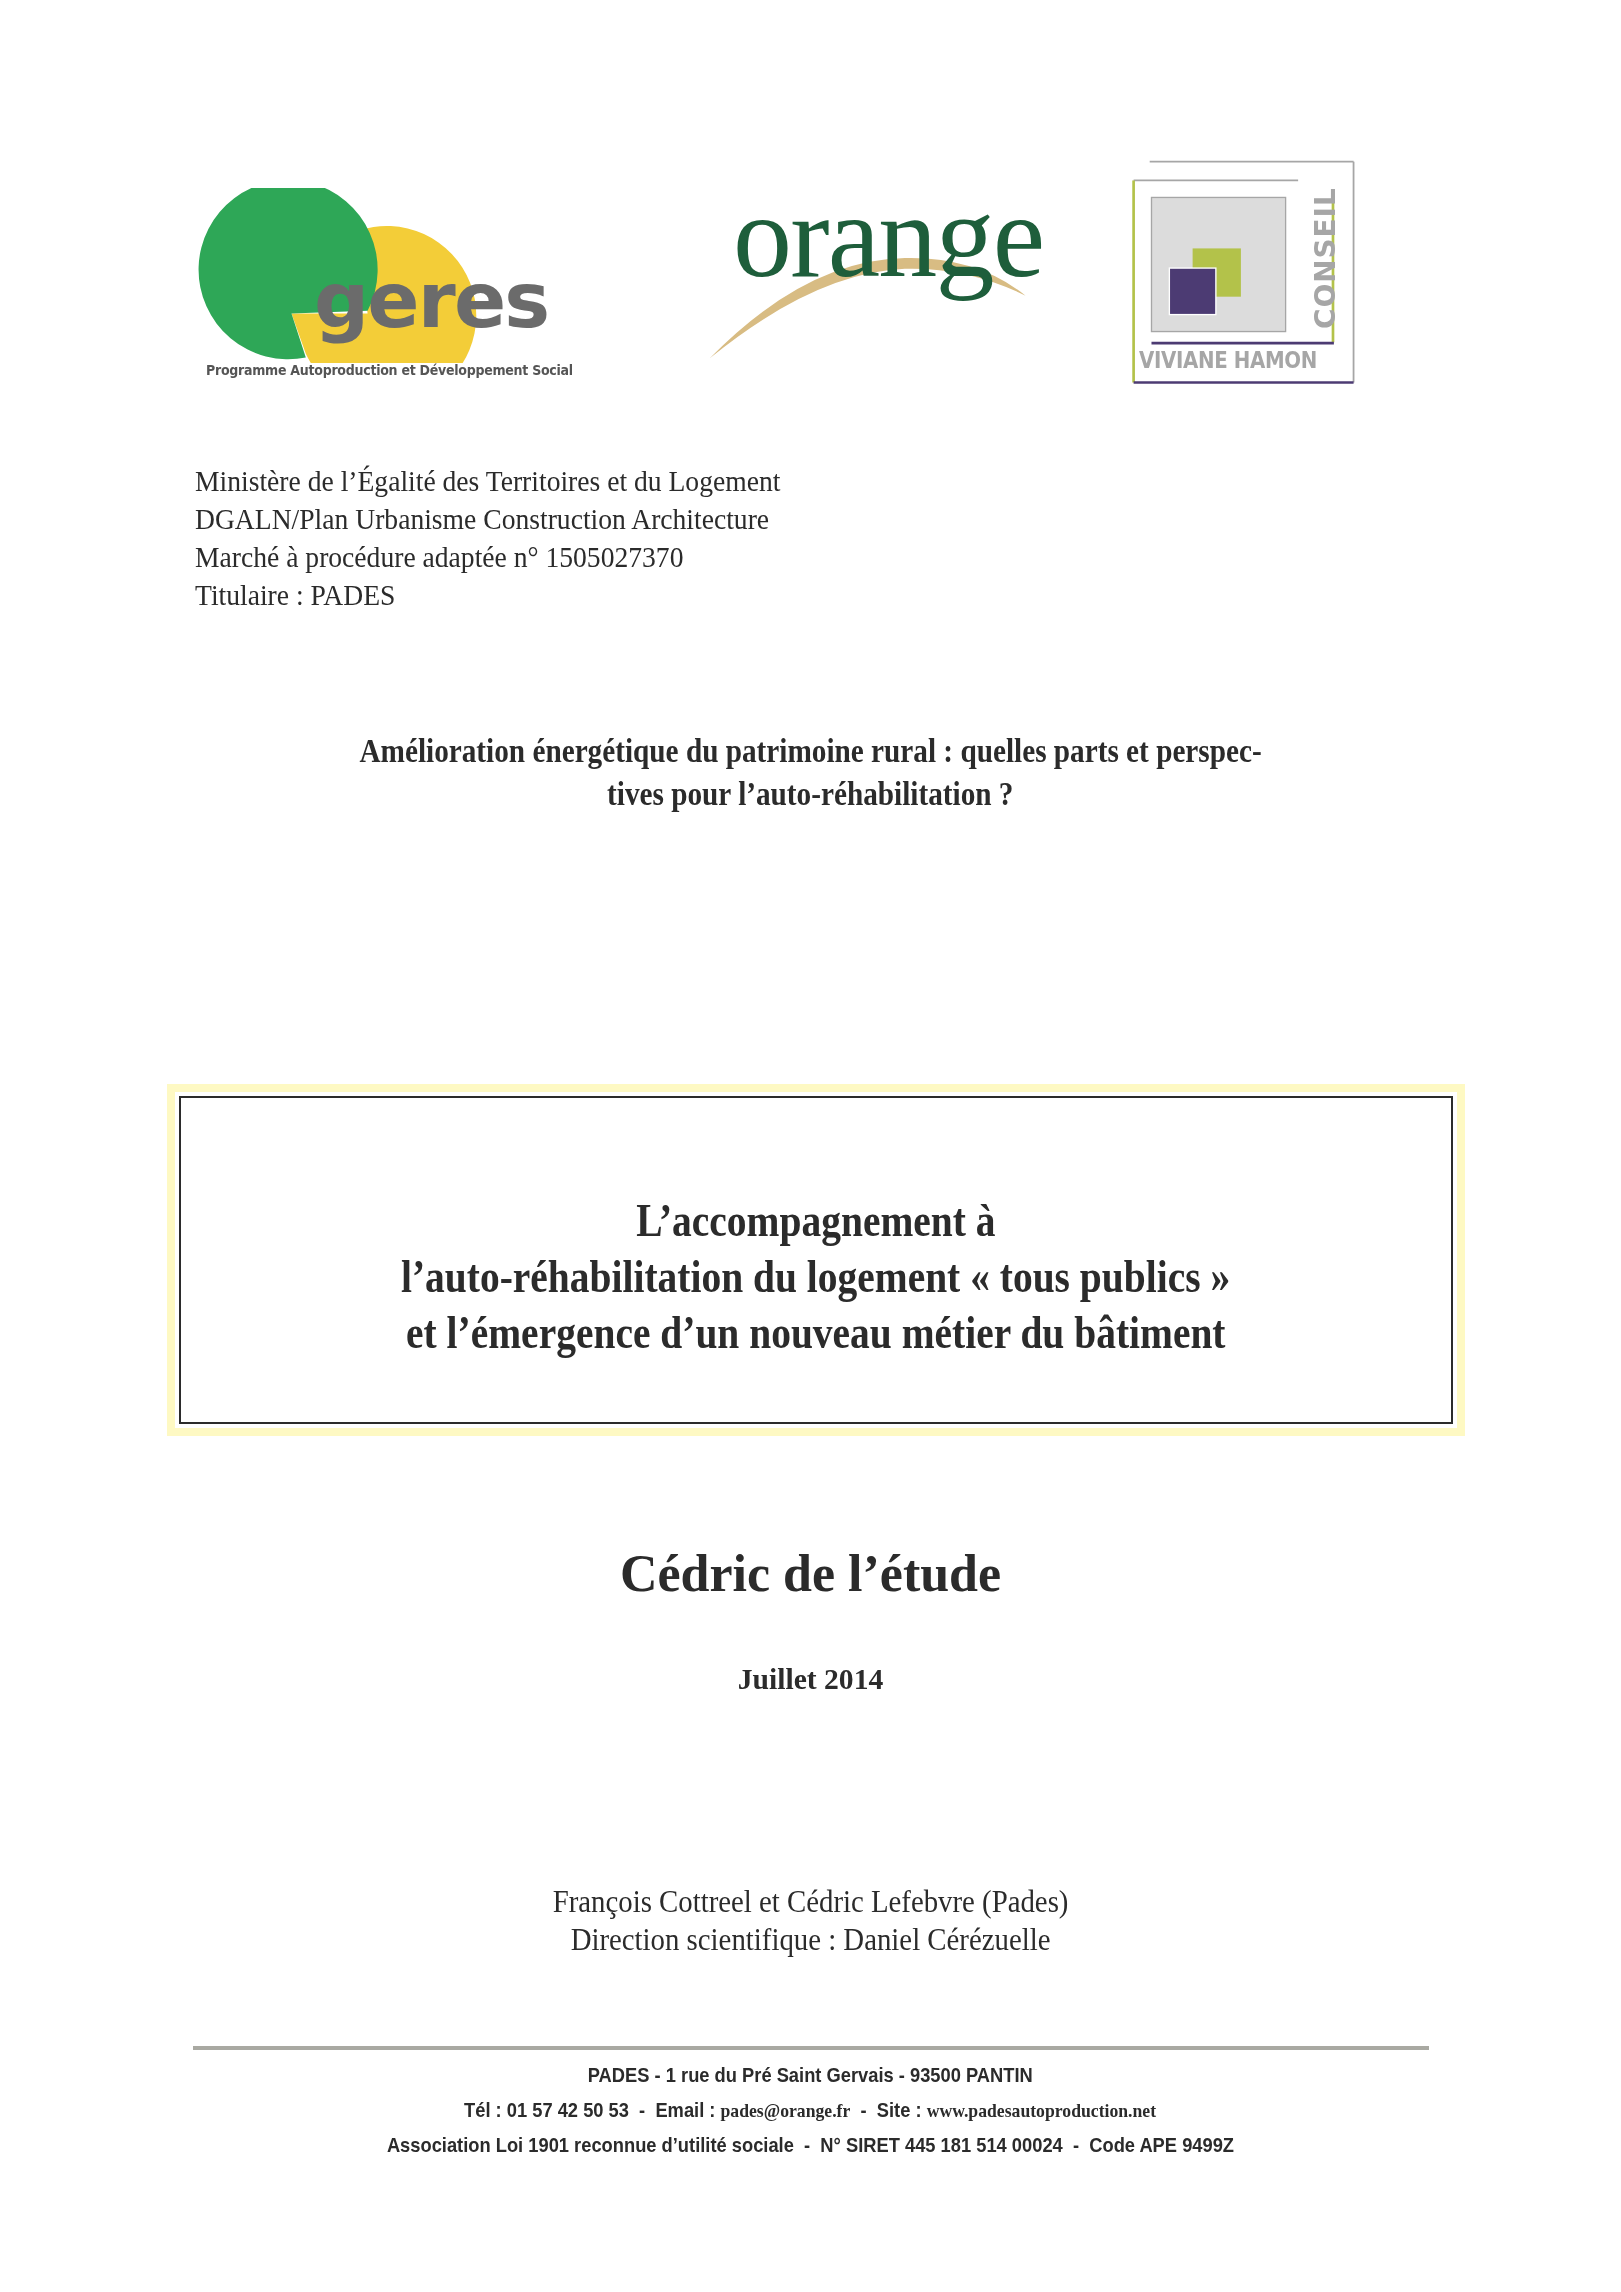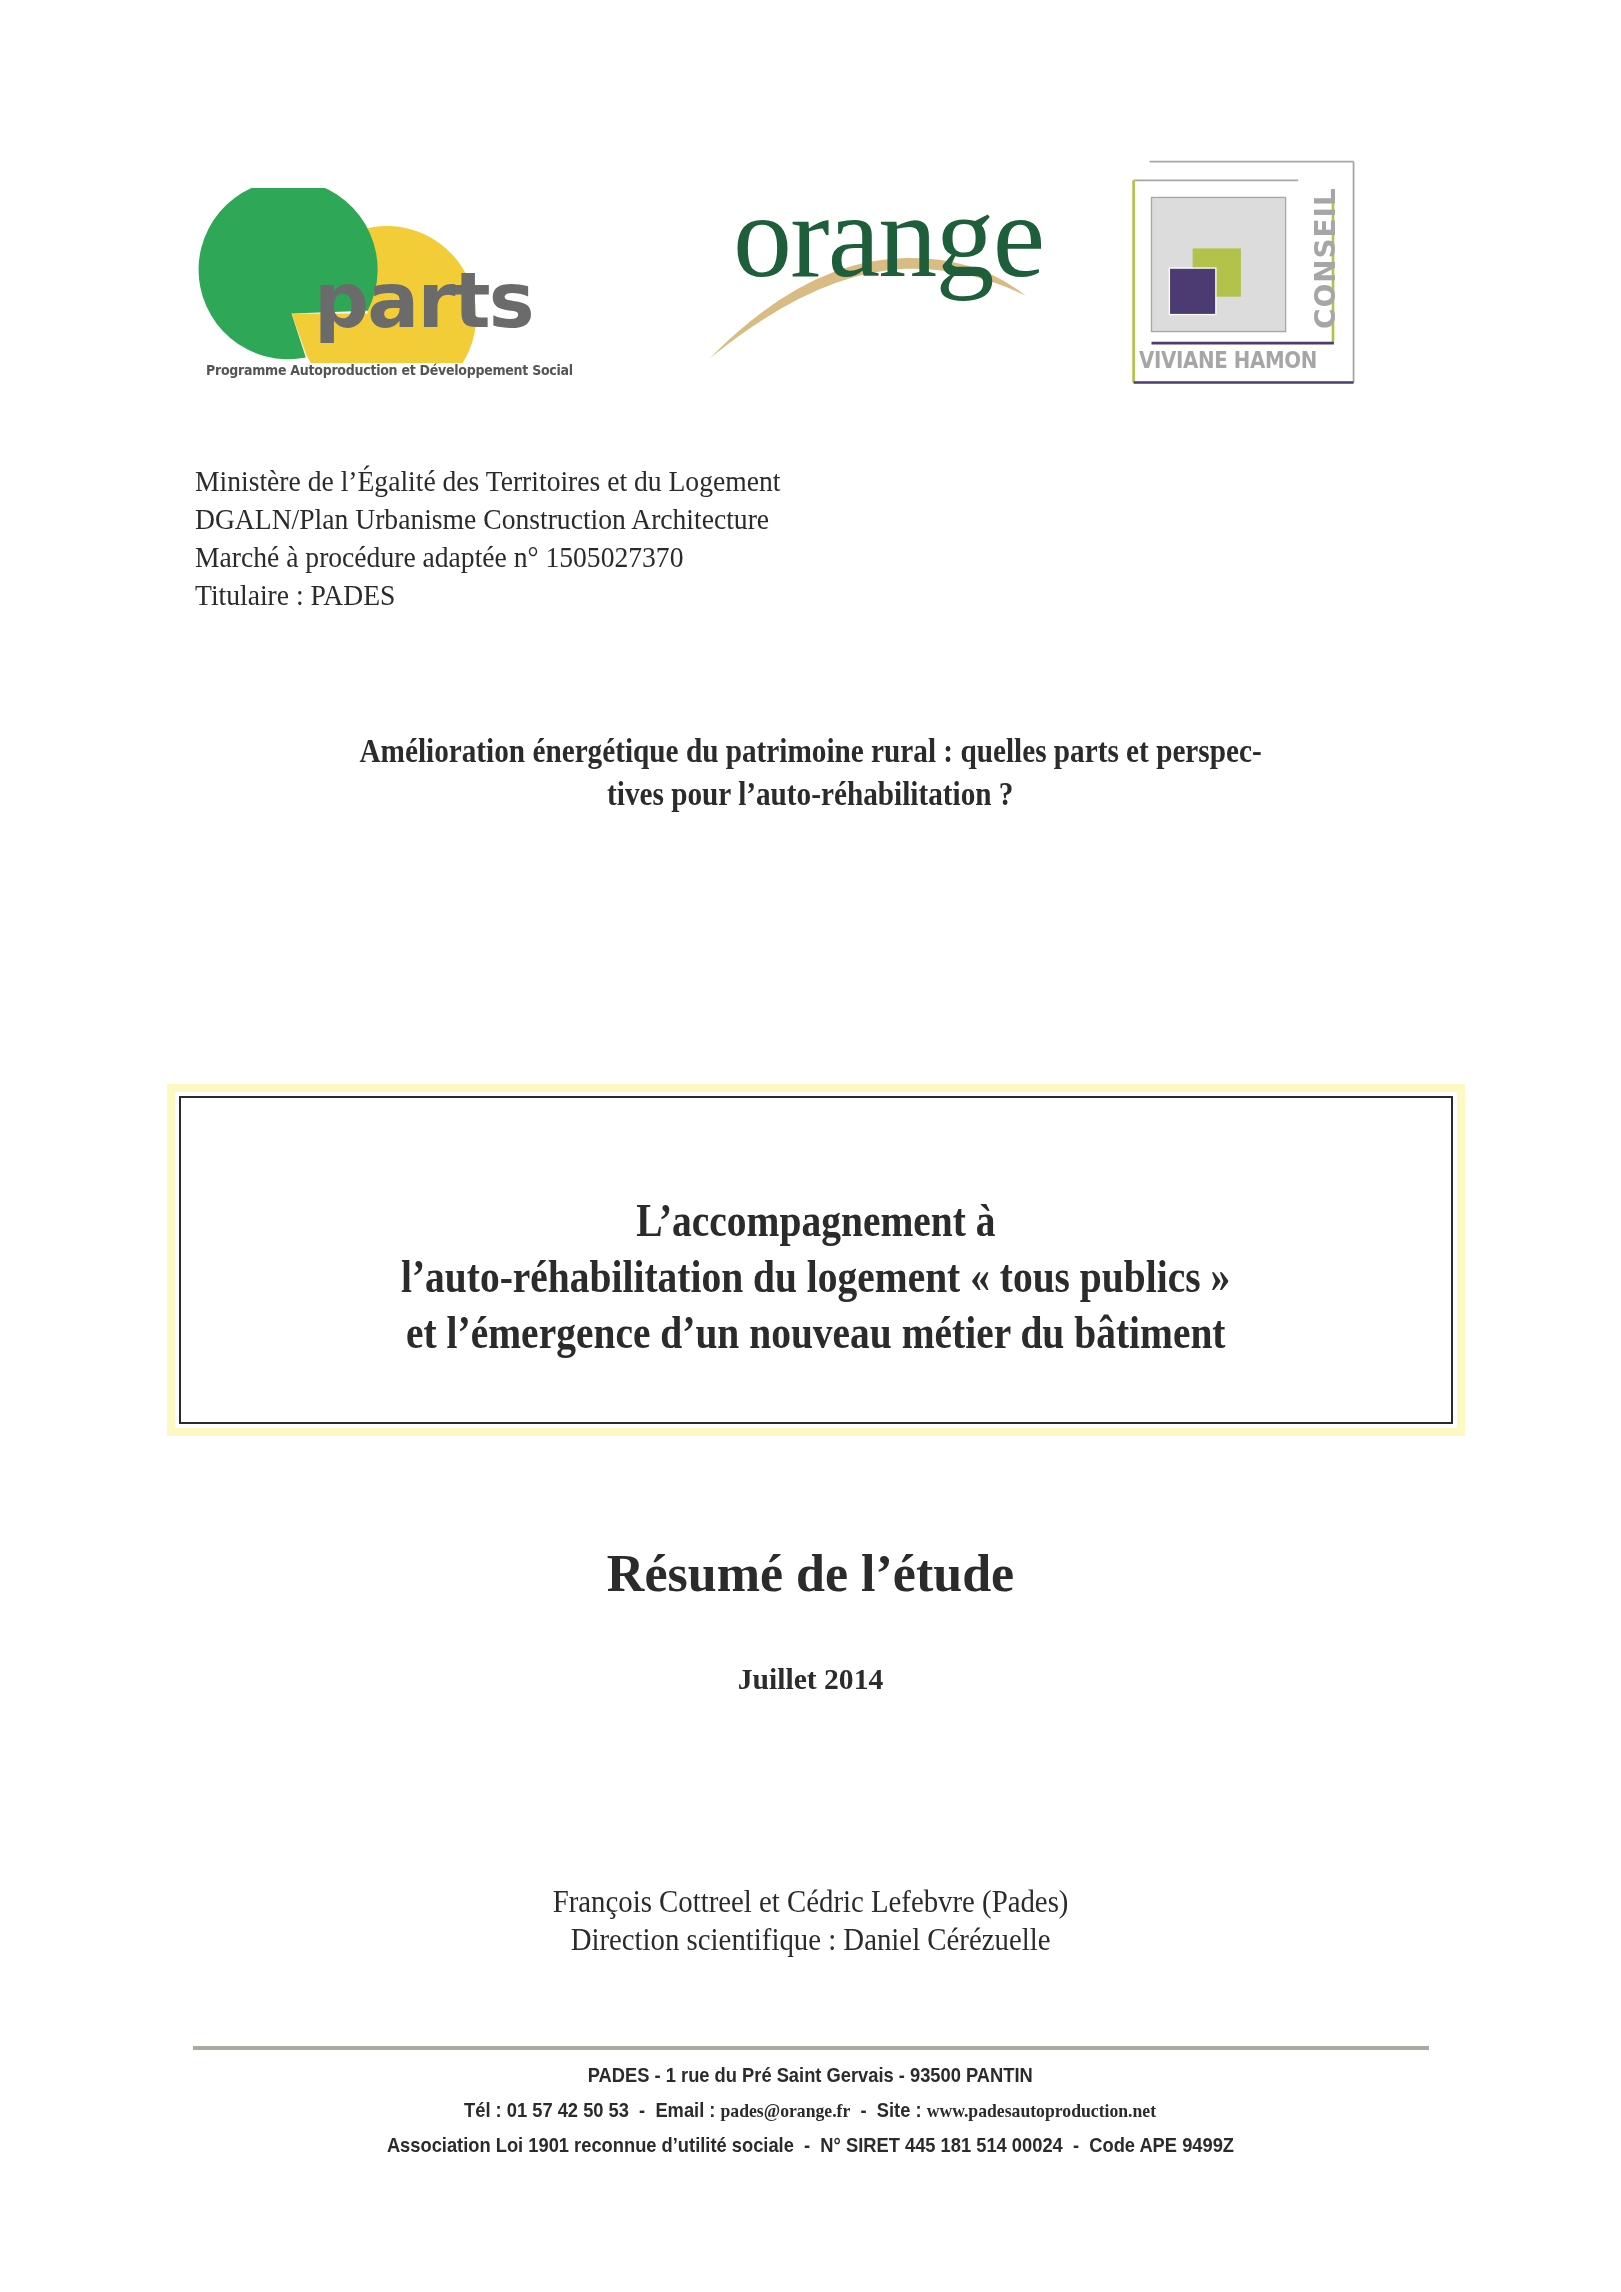--- a/index.html
+++ b/index.html
@@ -96,21 +96,21 @@
 </head>
 <body>
 
 <div class="abs" id="logo-pades">
   <svg width="385" height="175" viewBox="0 0 430 195">
 
     <path d="M 183 48 A 100 100 0 1 1 126 185 L 110 140 L 195 140 Z" fill="#f3cd38"></path>
 
     <path d="M 195 137 A 100 100 0 1 0 126 189 L 110 140 Z" fill="#2ea757"></path>
   </svg>
-  <div class="abs" style="left:121px; top:72px; font-family:'DejaVu Sans', sans-serif; font-weight:bold; font-size:77px; line-height:81px; color:#6b6b6b; letter-spacing:-1.8px;">parts</div>
+  <div class="abs" style="left:121px; top:72px; font-family:'DejaVu Sans', sans-serif; font-weight:bold; font-size:77px; line-height:81px; color:#6b6b6b; letter-spacing:-1.8px;">geres</div>
   <div class="pades-tagline">Programme Autoproduction et Développement Social</div>
 </div>
 
 <div class="abs" id="logo-geres">
   <svg width="340" height="193" viewBox="0 0 380 215" class="abs" style="left:0;top:0">
     <path d="M 12 200 Q 120 90 230 88 Q 310 86 365 130 Q 300 98 230 100 Q 130 104 12 200 Z" fill="#d8bc83"></path>
   </svg>
   <div class="abs" style="left:34px; top:-9px; font-family:'Liberation Serif', serif; font-size:118px; line-height:134px; color:#1e5e3b; letter-spacing:-1.8px;">orange</div>
 </div>
 
@@ -148,21 +148,21 @@
   <div class="inner2"></div>
   <div class="inner3">
     <div class="title-text">
       <div><span class="cond">L’accompagnement à</span></div>
       <div><span class="cond">l’auto-réhabilitation du logement « tous publics »</span></div>
       <div><span class="cond">et l’émergence d’un nouveau métier du bâtiment</span></div>
     </div>
   </div>
 </div>
 
-<div class="abs resume">Résumé de l’étude</div>
+<div class="abs resume">Cédric de l’étude</div>
 <div class="abs date">Juillet 2014</div>
 
 <div class="abs authors">
   <div><span class="cond">François Cottreel et Cédric Lefebvre (Pades)</span></div>
   <div><span class="cond">Direction scientifique : Daniel Cérézuelle</span></div>
 </div>
 
 <div class="abs footer-rule"></div>
 <div class="abs footer">
   <div class="line"><span class="cond">PADES - 1 rue du Pré Saint Gervais - 93500  PANTIN</span></div>

